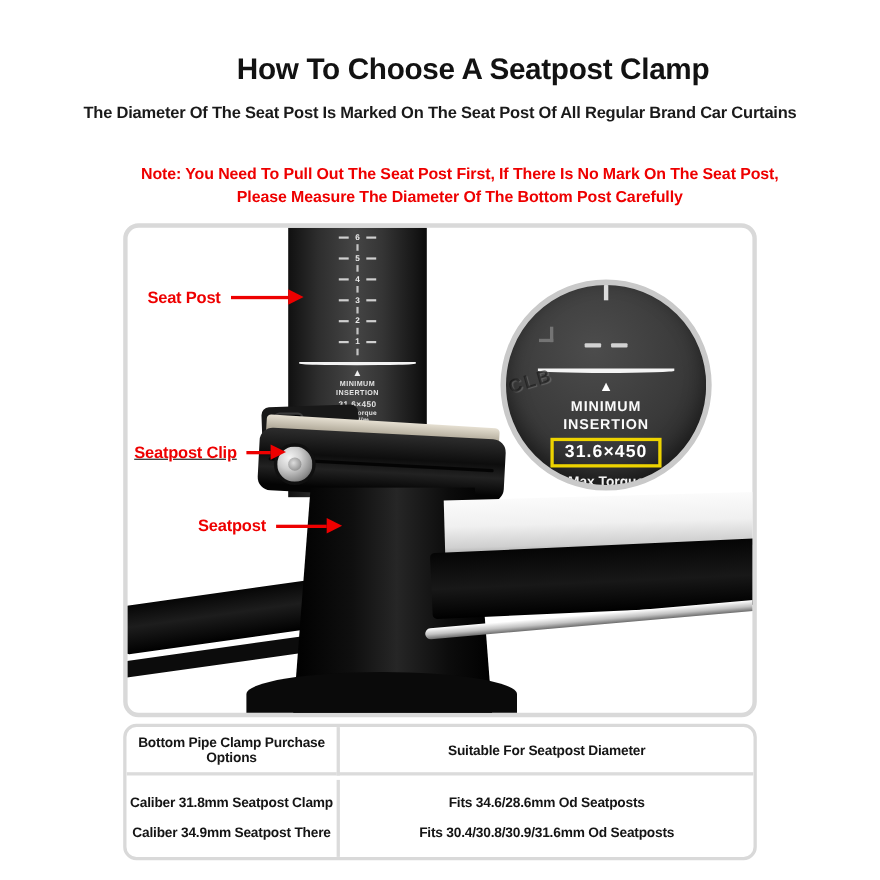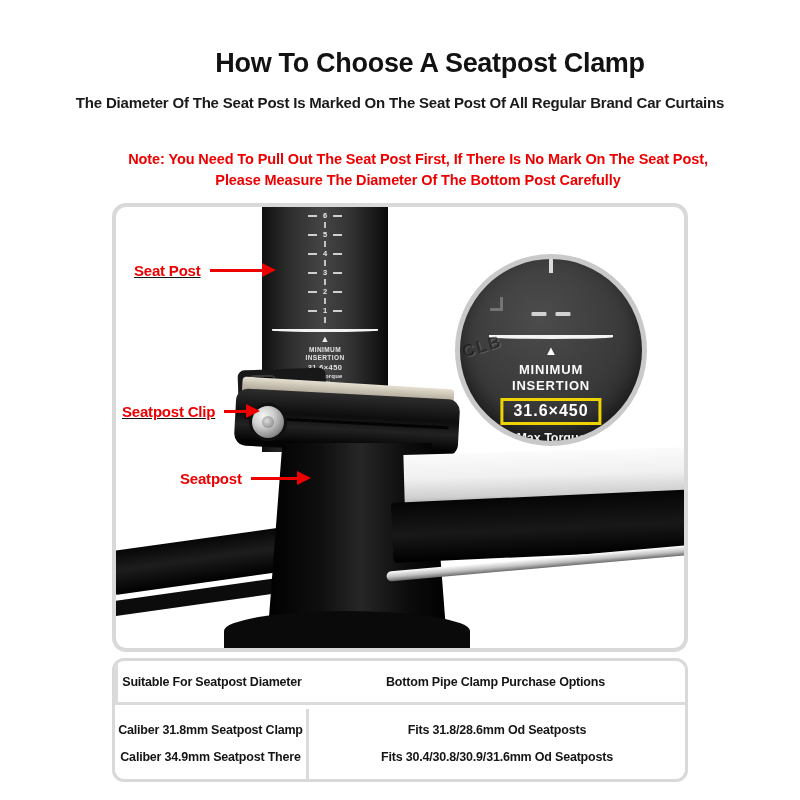--- a/index.html
+++ b/index.html
@@ -104,21 +104,21 @@
                 transform:rotate(-16deg); letter-spacing:2px;
                 text-shadow:1px 1px 1px rgba(255,255,255,.18); }
 
   
   .callout { display:flex; align-items:center; gap:9px; height:18px; position:absolute; }
   .callout span { position:static; font-size:15px; font-weight:700; color:#ee0000; letter-spacing:-0.2px; white-space:nowrap; }
   .arrow { position:static; display:flex; align-items:center; }
   .arrow .shaft { position:static; height:3px; background:#ee0000; }
   .arrow .head { position:static; width:0; height:0; border-top:7px solid transparent;
                  border-bottom:7px solid transparent; border-left:14px solid #ee0000; }
-  .co-1 { left:18px; top:54px;text-decoration:underline; }  .co-1 .shaft { width:52px; }
+  .co-1 { left:18px; top:54px; }  .co-1 .shaft { width:52px; }
   .co-2 { left:6px;  top:195px;text-decoration:underline; } .co-2 .shaft { width:22px; }
   .co-3 { left:28px; top:262px;margin-left:36px; } .co-3 .shaft { width:46px; }
 
   
   .tbl { position:absolute; left:112px; top:658px; width:576px; height:124px;
          border:3px solid #d9d9d9; border-radius:12px; background:#fff;
          display:grid; grid-template-columns:191px 1fr; grid-template-rows:44px 4px 1fr; overflow:hidden; }
   .tbl .th { display:flex; align-items:center; justify-content:center; text-align:center;
              font-size:12.5px; font-weight:700; border-bottom:3px solid #dbdbdb; letter-spacing:-0.2px; }
   .tbl .spacer { grid-column:1 / -1; }
@@ -245,24 +245,24 @@
     <span>Seatpost</span>
     <div class="arrow">
         <div class="shaft"></div>
         <div class="head"></div>
       </div>
   </div>
 
 </div>
 
 <div class="tbl">
+  <div class="th c1">Bottom Pipe Clamp Purchase Options</div>
   <div class="th c2">Suitable For Seatpost Diameter</div>
-  <div class="th c1">Bottom Pipe Clamp Purchase Options</div>
   <div class="spacer"></div>
   <div class="td c1">
     <div class="cell-line">Caliber 31.8mm Seatpost Clamp</div>
     <div class="cell-line">Caliber 34.9mm Seatpost There</div>
   </div>
   <div class="td c2">
-    <div class="cell-line">Fits 31.8/28.6mm Od Seatposts</div>
+    <div class="cell-line">Fits 34.6/28.6mm Od Seatposts</div>
     <div class="cell-line">Fits 30.4/30.8/30.9/31.6mm Od Seatposts</div>
   </div>
 </div>
 
 </body></html>

